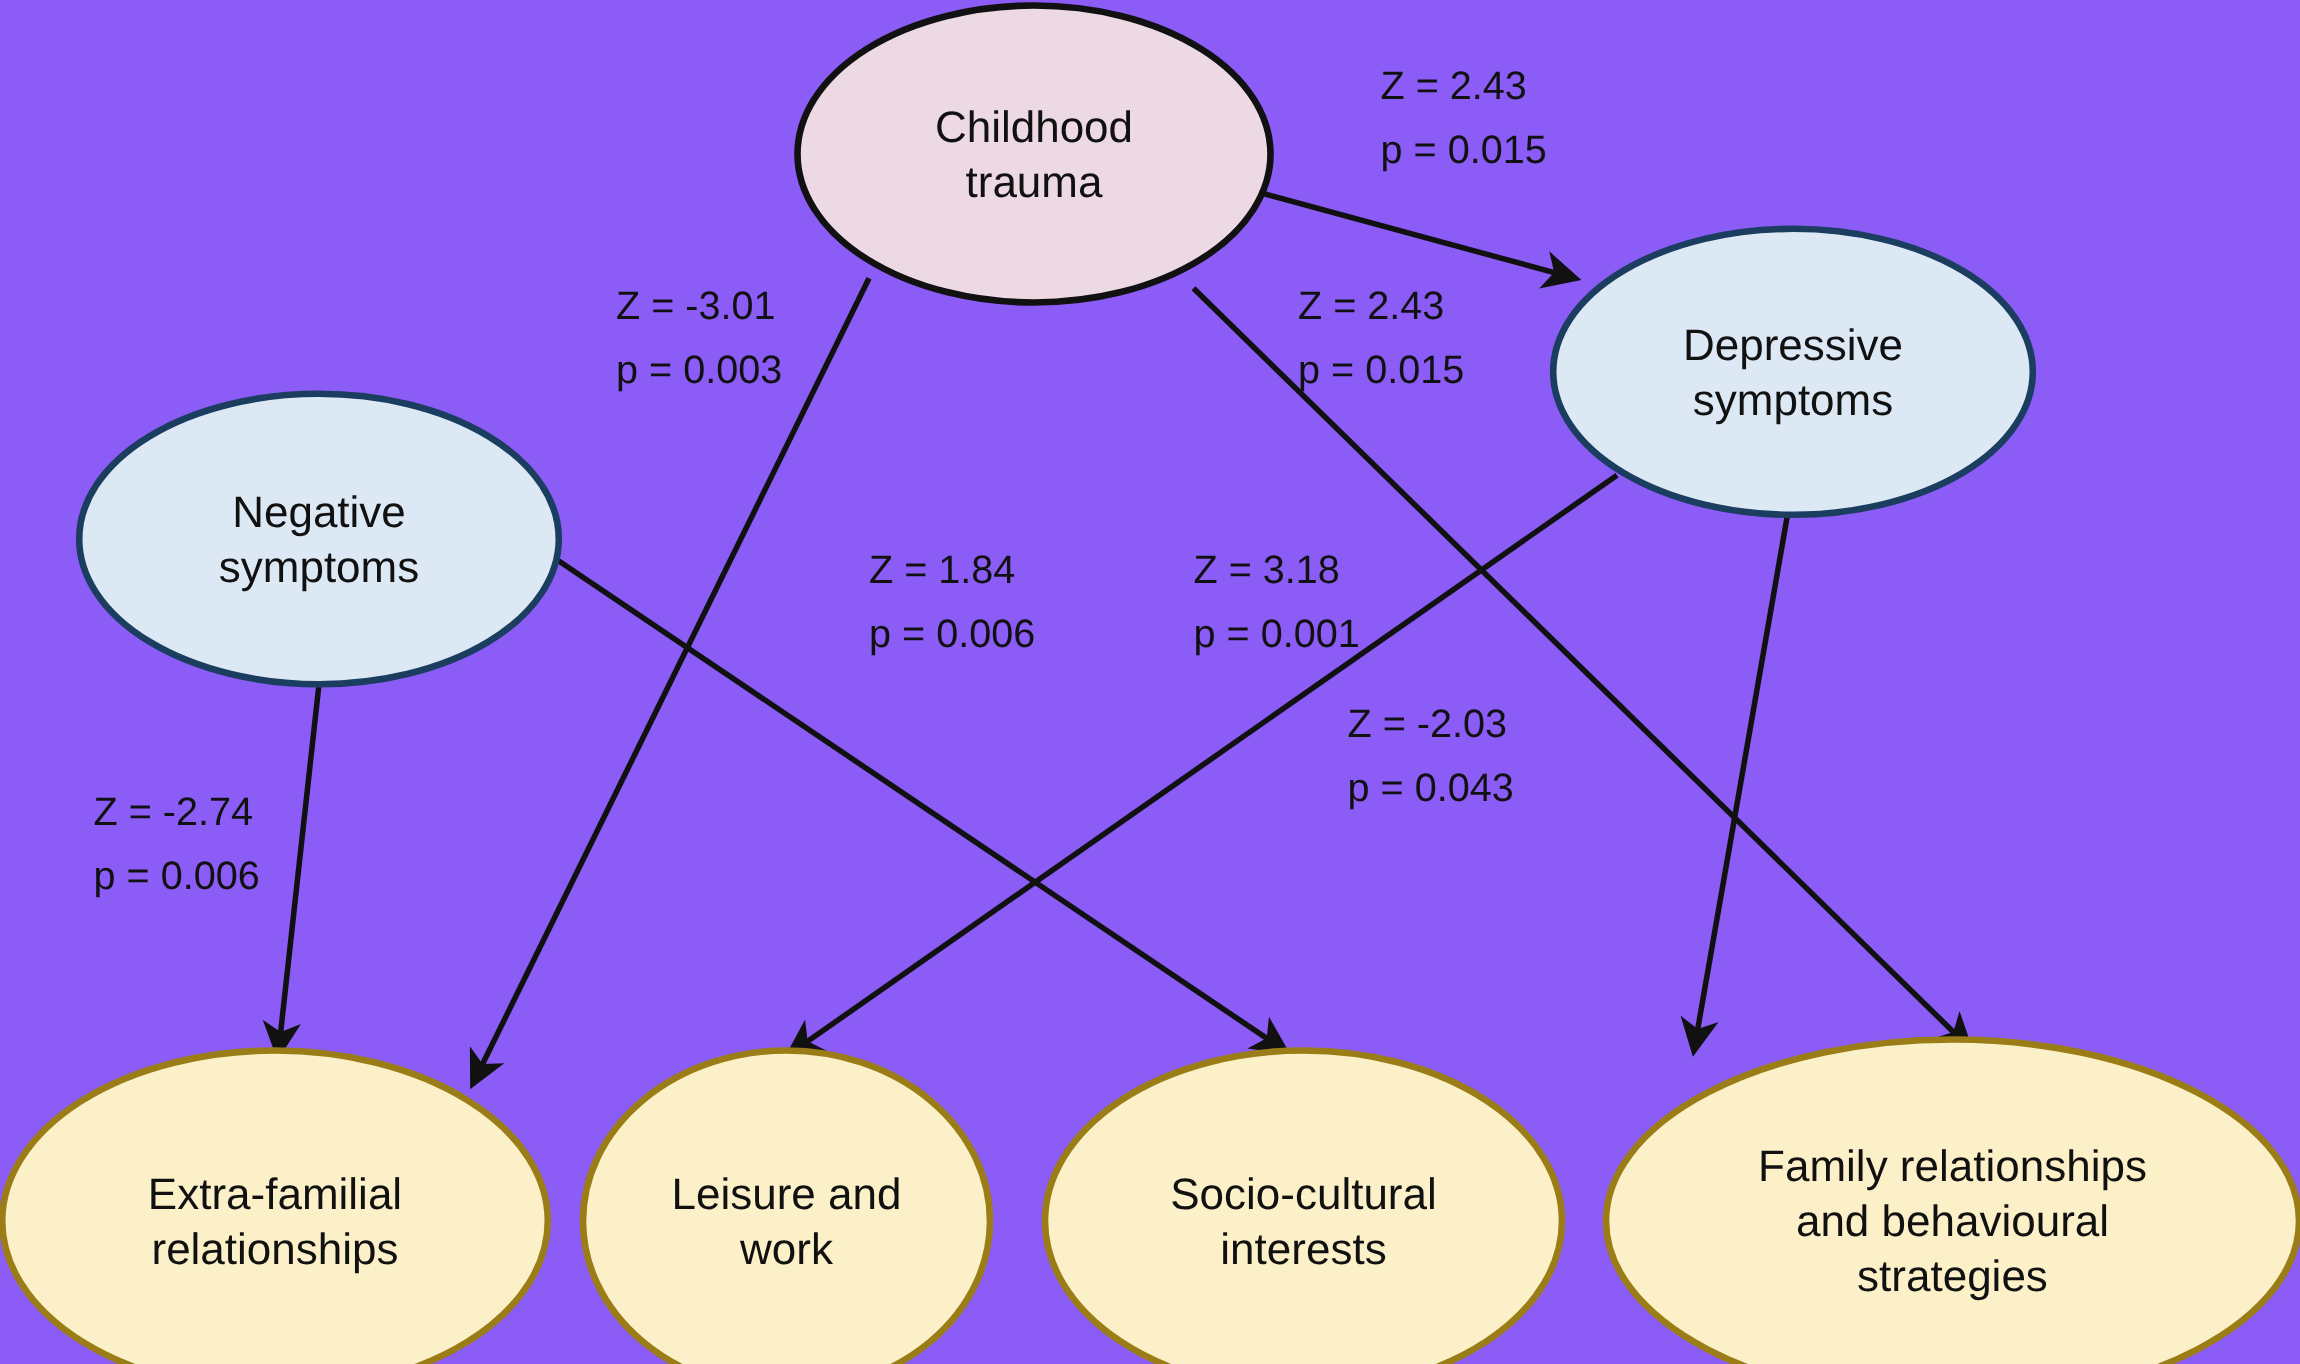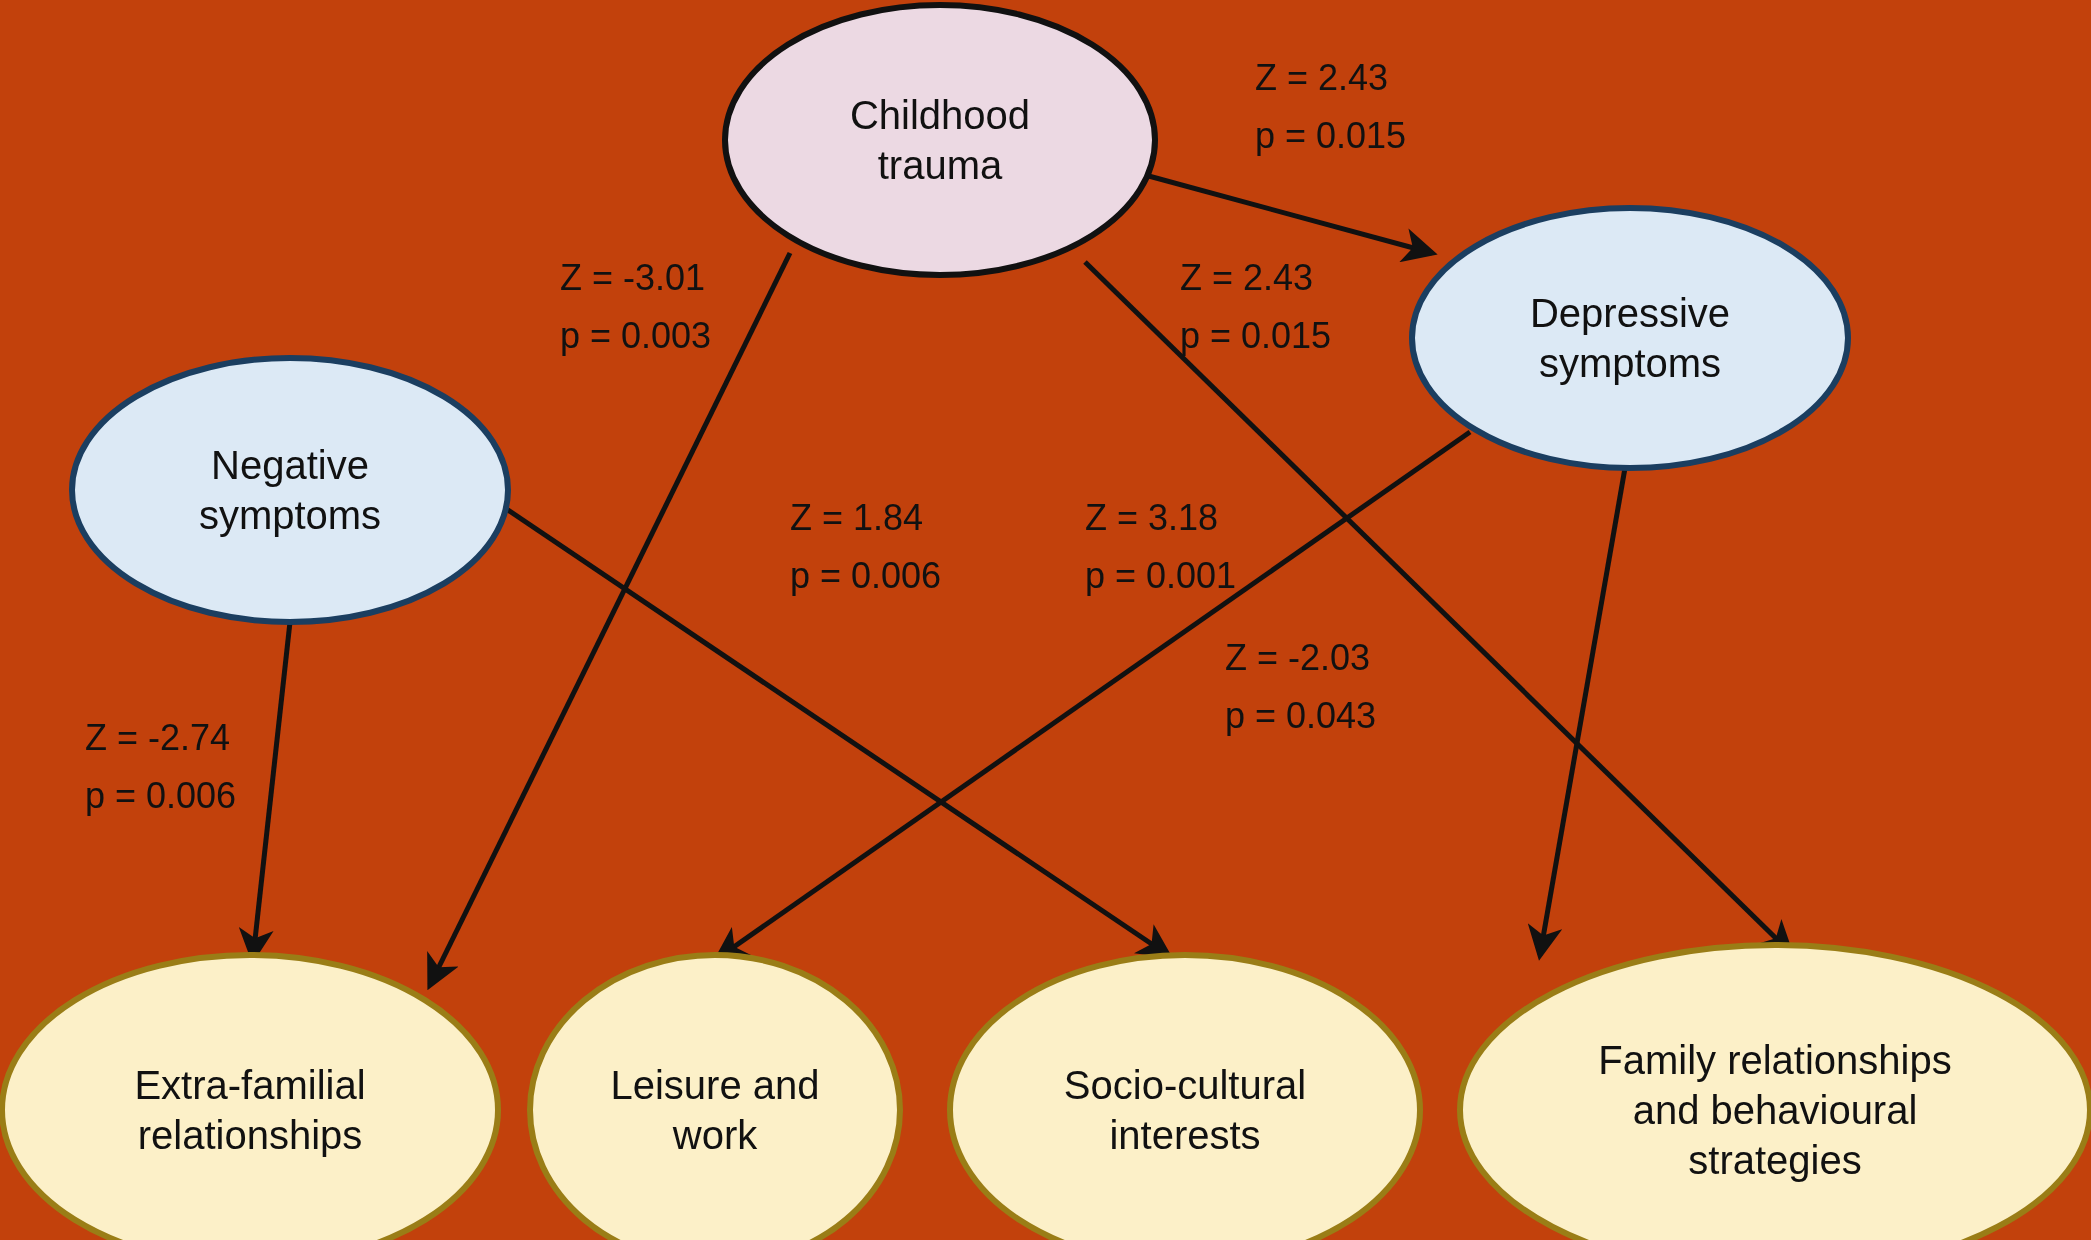--- a/index.html
+++ b/index.html
@@ -1,18 +1,18 @@
 <!DOCTYPE html>
 <html><head>
 <meta charset="utf-8">
 <style>
   html,body{margin:0;padding:0;background:#ffffff;}
   body{width:2091px;height:1240px;overflow:hidden;
        font-family:"Liberation Sans","DejaVu Sans",sans-serif;}
-  #diagram-root{position:relative;width:2091px;height:1240px;background:#c2410c;}
+  #diagram-root{position:relative;width:2091px;height:1240px;background:#8b5cf6;}
   svg#path-diagram{display:block;width:2091px;height:1240px;}
   .node-label{font-family:"Liberation Sans","DejaVu Sans",sans-serif;
               font-size:40px;fill:#111111;text-anchor:middle;}
   .edge-label{font-family:"Liberation Sans","DejaVu Sans",sans-serif;
               font-size:36px;fill:#111111;text-anchor:start;}
   .edge-line{fill:none;stroke:#111111;stroke-width:5;}
 </style>
 </head>
 <body>
 

